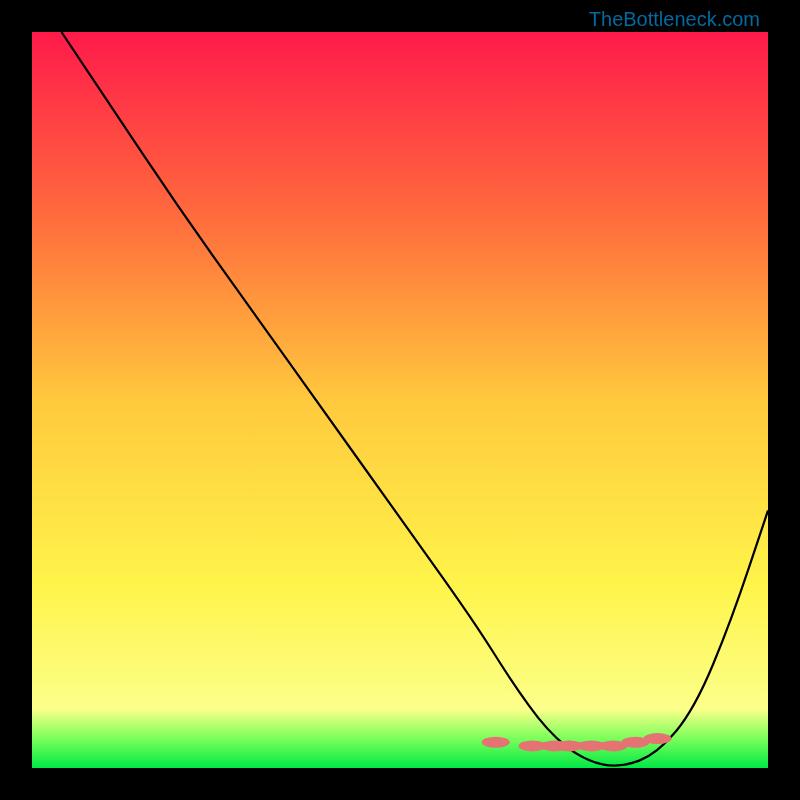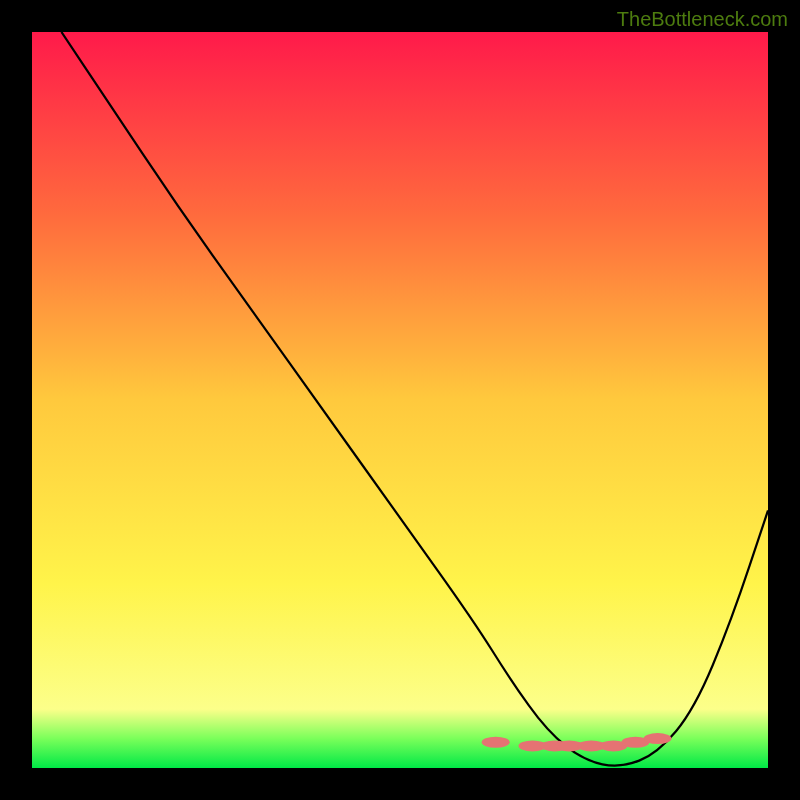--- a/index.html
+++ b/index.html
@@ -1,18 +1,18 @@
 <!DOCTYPE html>
 <html><head>
 <meta charset="utf-8">
 <style>
   * { margin: 0; padding: 0; box-sizing: border-box; }
   body { width: 800px; height: 800px; background: #000; position: relative; font-family: Arial, sans-serif; }
   .container { width: 800px; height: 800px; position: relative; }
-  .watermark { position: absolute; top: 8px; right: 12px; color: #4d7c0f; font-size: 20px; font-weight: 500; z-index: 10; }
+  .watermark { position: absolute; top: 8px; right: 40px; color: #0369a1; font-size: 20px; font-weight: 500; z-index: 10; }
   .plot-area { position: absolute; left: 32px; top: 32px; width: 736px; height: 736px; }
   .gradient-bg { width: 100%; height: 100%; position: absolute; }
   .curve-svg { position: absolute; left: 0; top: 0; width: 100%; height: 100%; }
 </style>
 </head>
 <body>
 
 <div class="container">
   <div class="watermark">TheBottleneck.com</div>
   <div class="plot-area">

